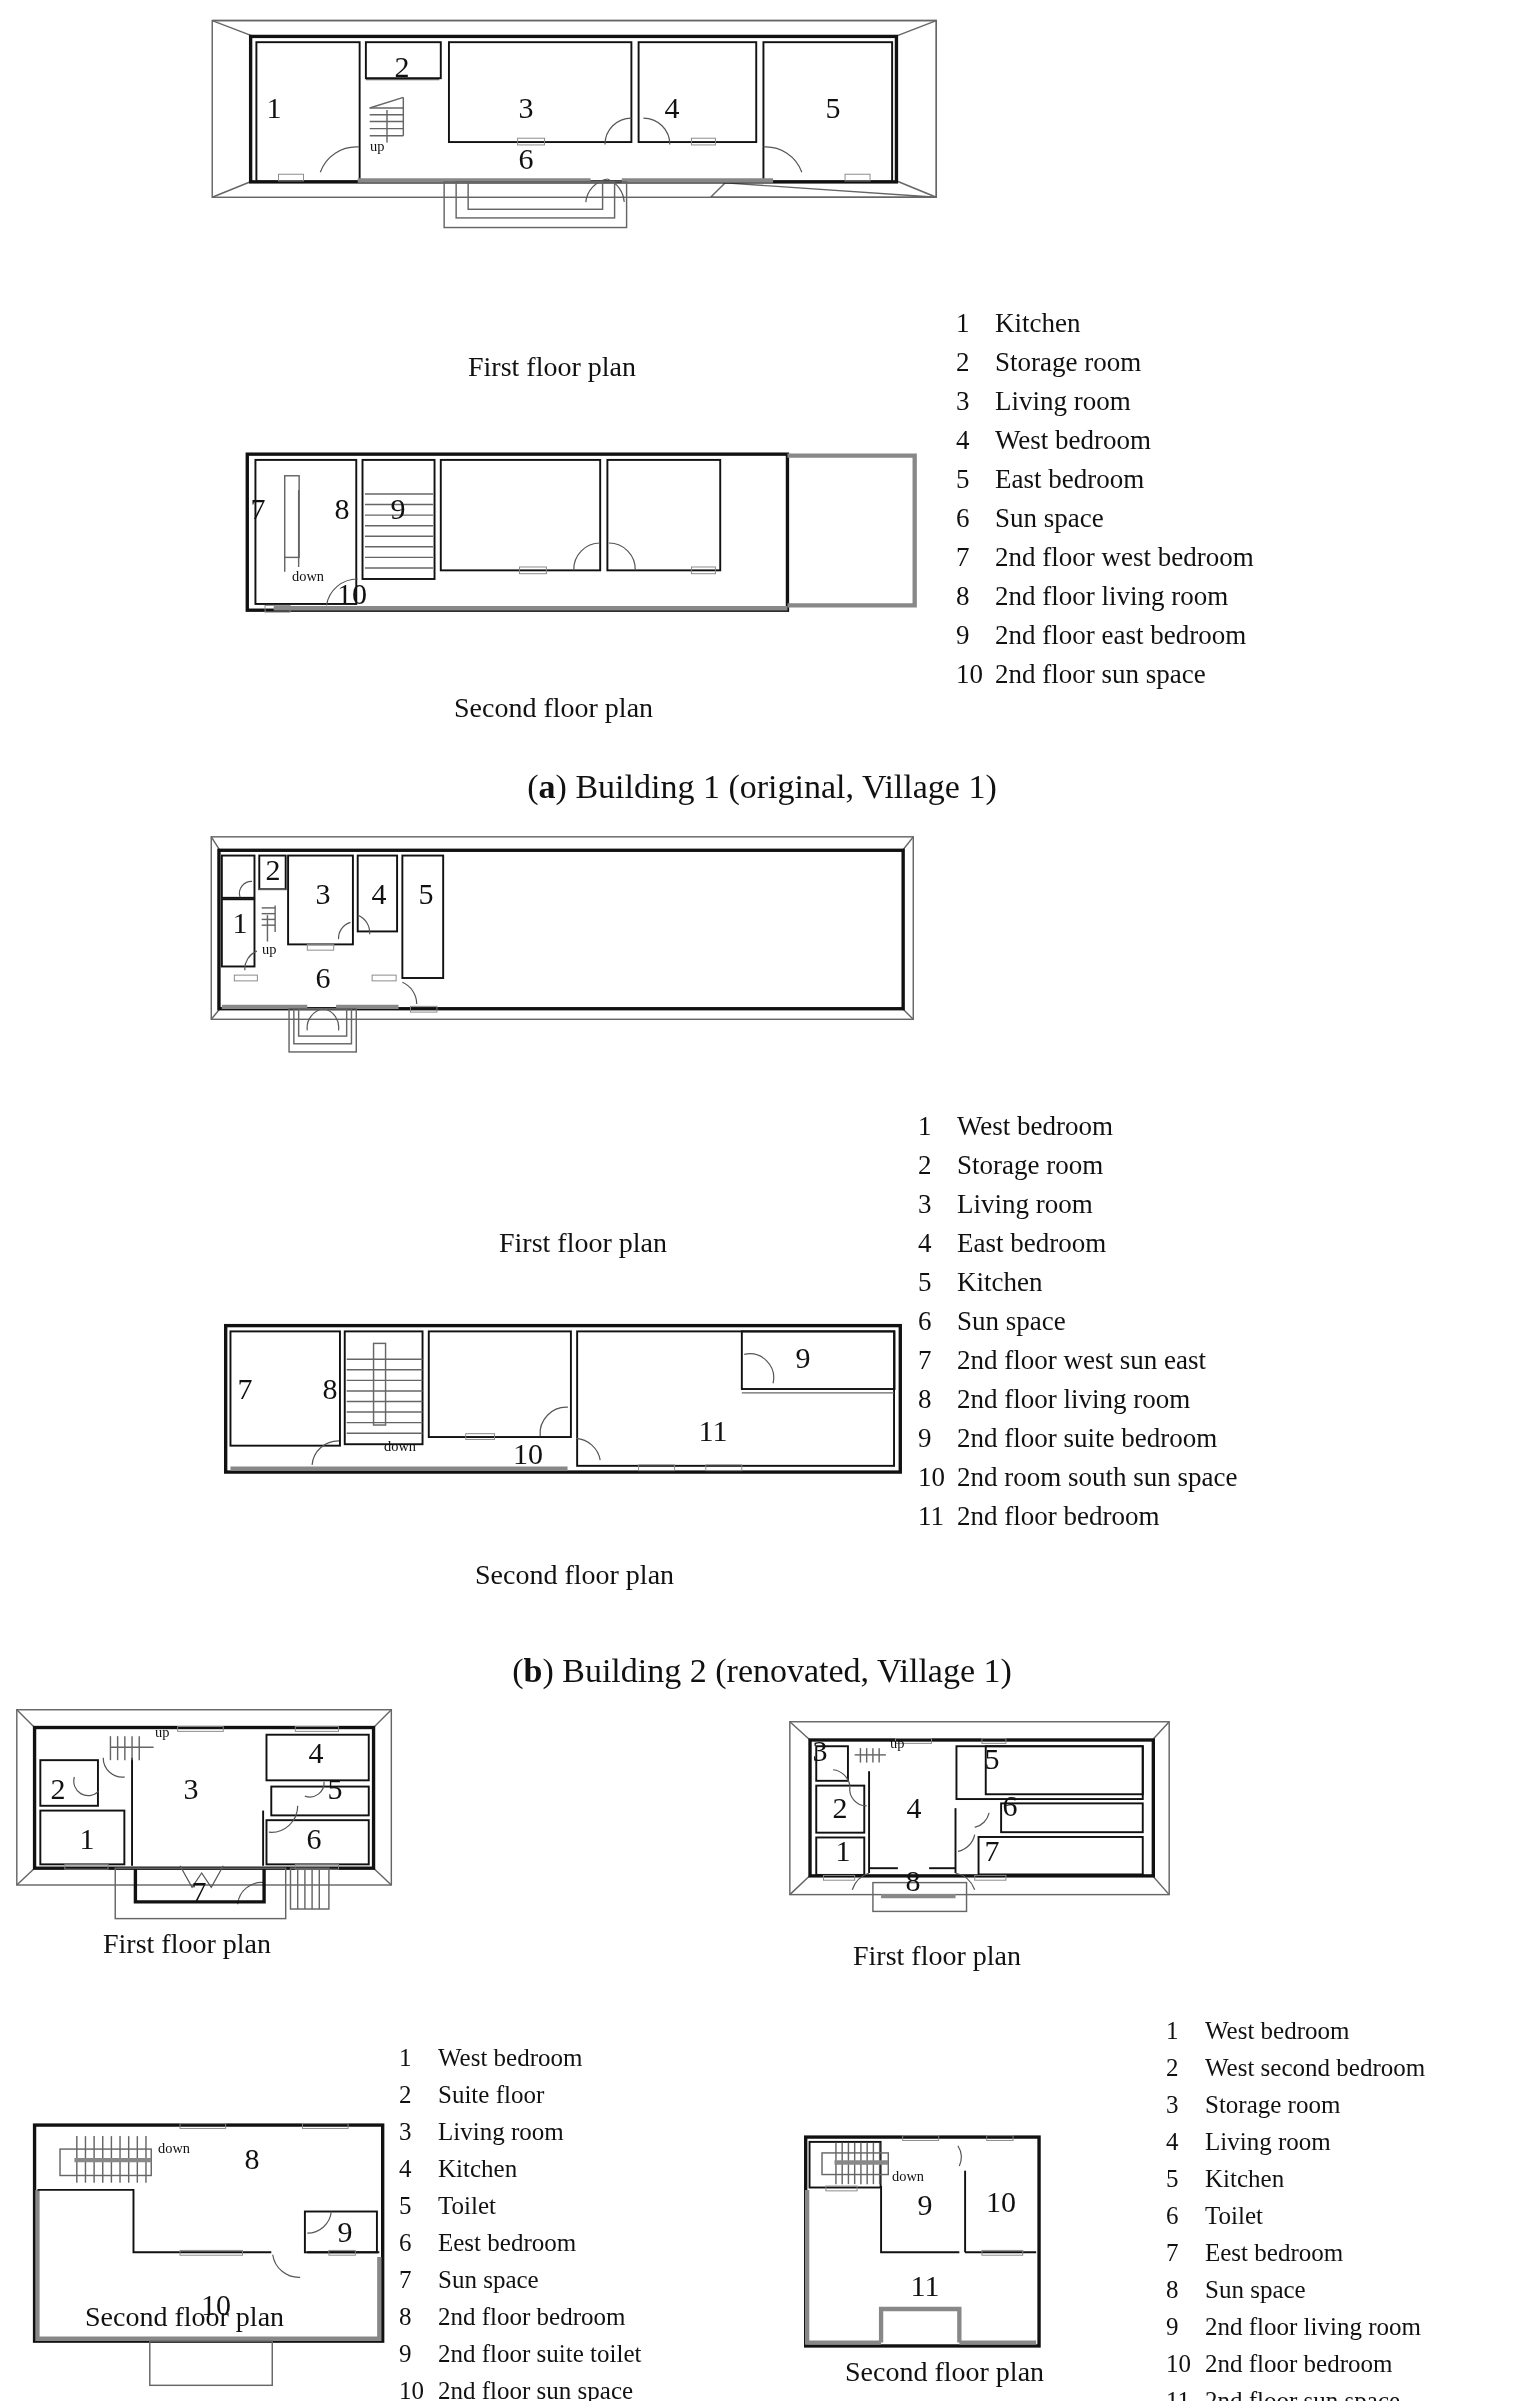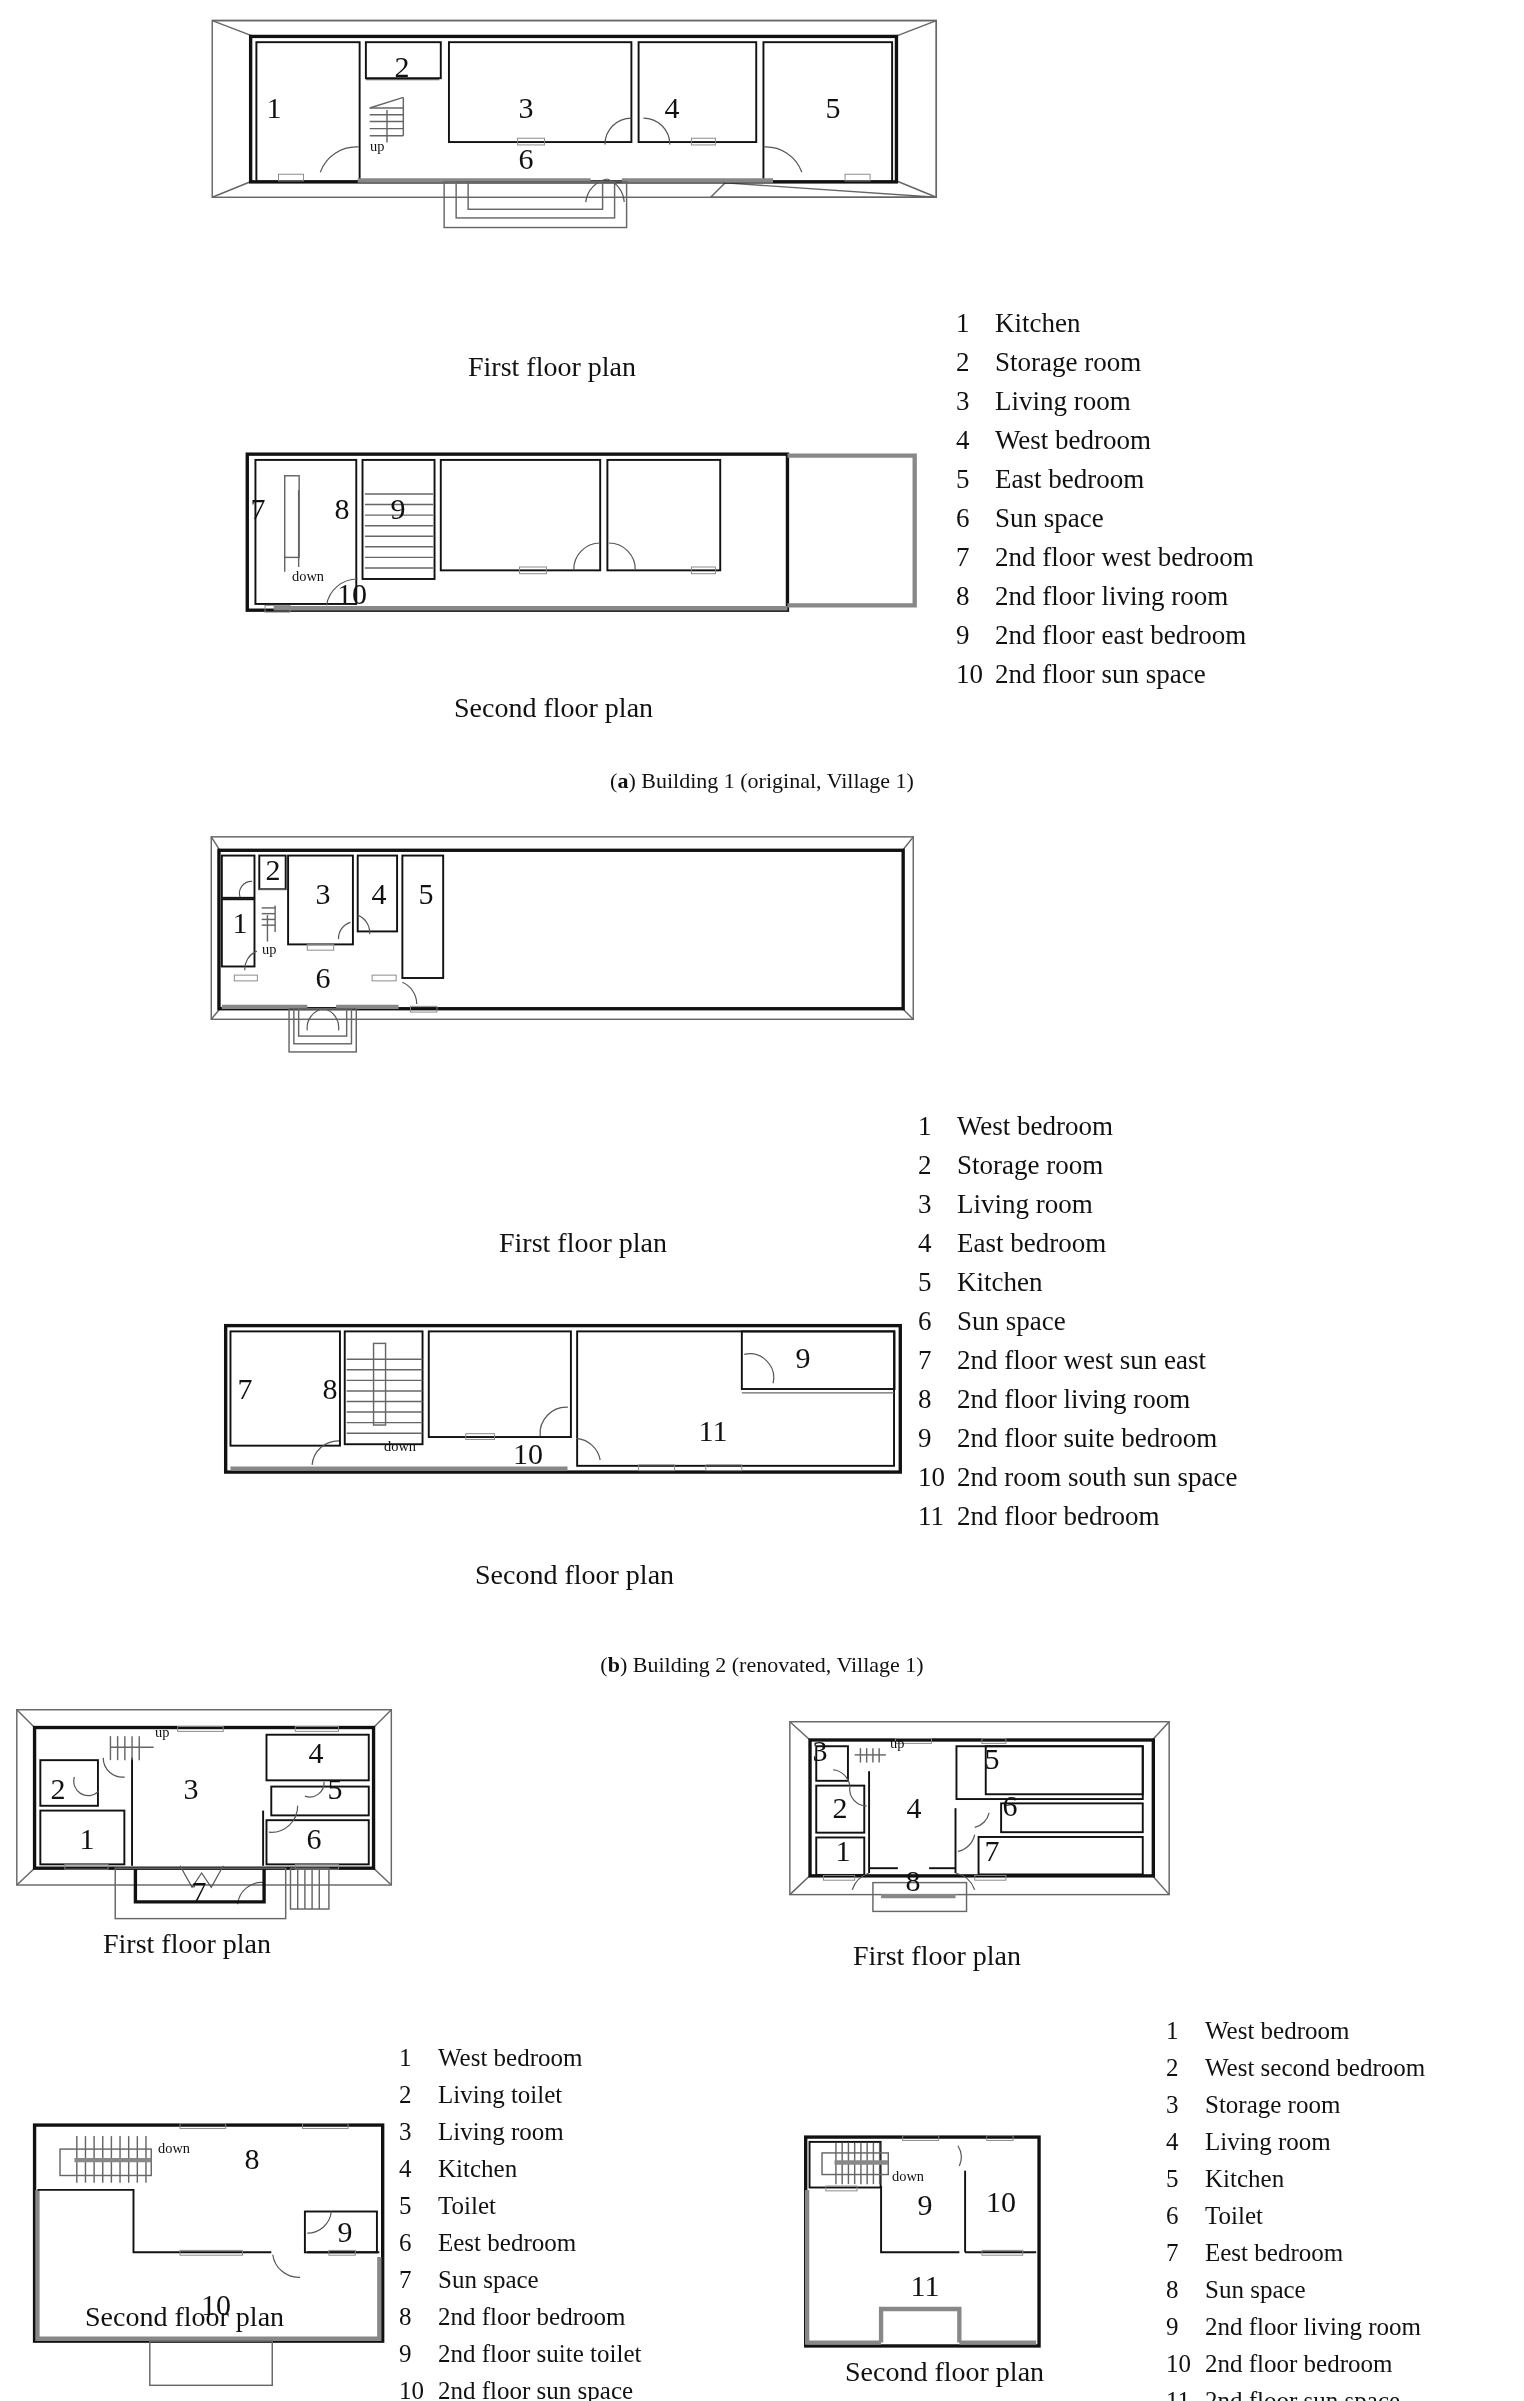--- a/index.html
+++ b/index.html
@@ -6,21 +6,21 @@
   body { width:1524px; height:2597px; position:relative; overflow:hidden;
          font-family:"Liberation Serif","DejaVu Serif",serif; color:#111; }
   svg.plans { position:absolute; left:0; top:0; }
   .abs { position:absolute; white-space:nowrap;text-align:center; }
   .plan-label { font-size:28px; }
   .room-num { position:absolute; font-size:30px; transform:translate(-50%,-50%); }
   .stair-note { position:absolute; font-size:14.4px; }
   .legend { position:absolute; font-size:27px; line-height:39px; }
   .legend-row { display:flex; }
   .legend-num { width:39px; }
-  .caption { position:absolute; font-size:22px; transform:translateX(-50%); white-space:nowrap; }
+  .caption { position:absolute; font-size:34px; transform:translateX(-50%); white-space:nowrap; }
   .caption b { font-weight:bold; }
 </style>
 </head>
 <body>
 
 <svg class="plans" width="1524" height="2597" viewBox="0 0 3174 5407" xmlns="http://www.w3.org/2000/svg">
   <defs>
     <style>
       .w  { fill:none; stroke:#111; stroke-width:7; }
       .w2 { fill:none; stroke:#111; stroke-width:4; }
@@ -466,21 +466,21 @@
   <span class="stair-note" style="left:158px;top:2140px;">down</span>
   <span class="abs plan-label" style="left:85px;top:2296px; top:2301px;">Second floor plan</span>
 
   <div class="legend" style="left:399px;top:2039px; font-size:25px; line-height:37px;">
     <div class="legend-row">
         <span class="legend-num">1</span>
         <span>West bedroom</span>
       </div>
     <div class="legend-row">
         <span class="legend-num">2</span>
-        <span>Living toilet</span>
+        <span>Suite floor</span>
       </div>
     <div class="legend-row">
         <span class="legend-num">3</span>
         <span>Living room</span>
       </div>
     <div class="legend-row">
         <span class="legend-num">4</span>
         <span>Kitchen</span>
       </div>
     <div class="legend-row">

